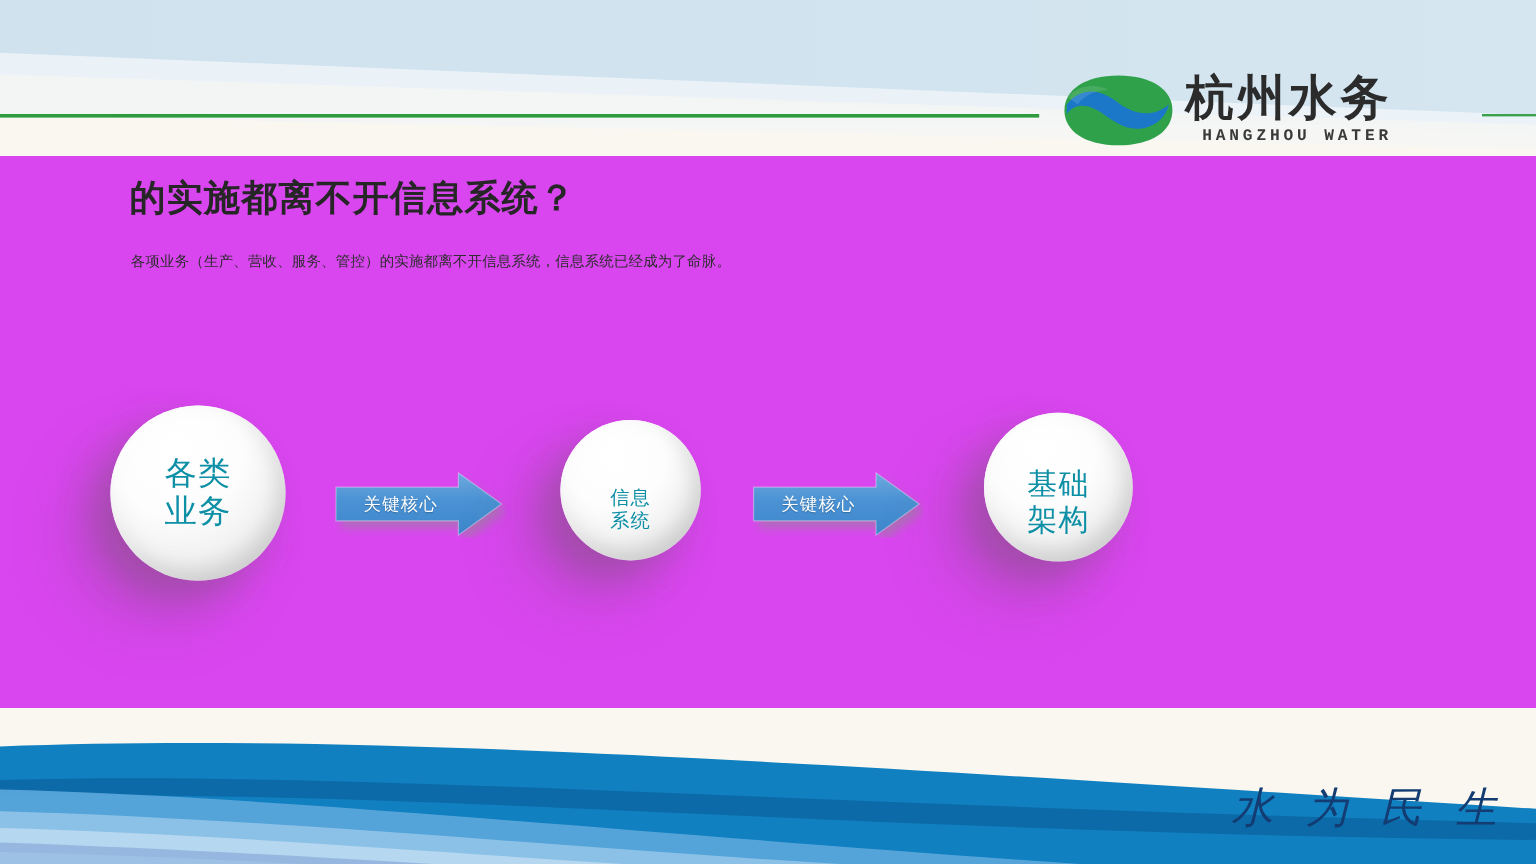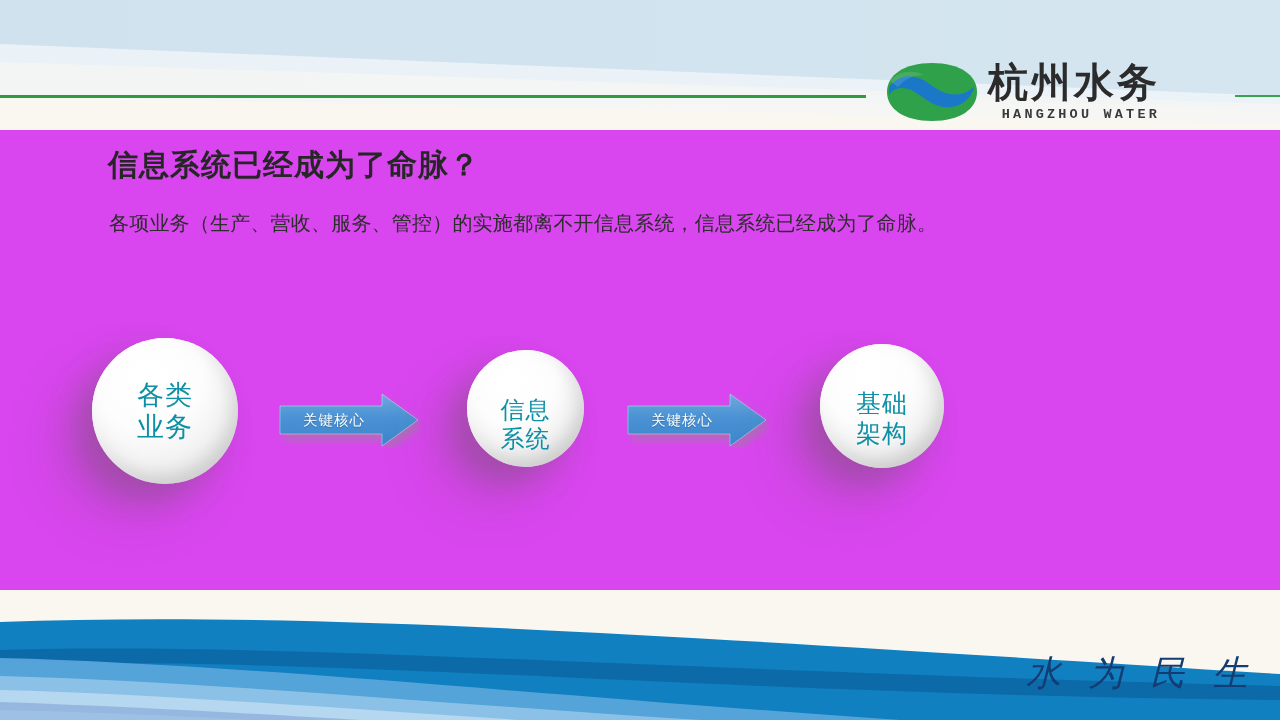--- a/index.html
+++ b/index.html
@@ -95,21 +95,21 @@
     font-weight: bold;
     color: #262626;
     letter-spacing: 1px;
     white-space: nowrap;
   }
   .page-subtitle {
     position: absolute;
     left: 109px;
     top: 210px;
     font-family: "DejaVu Sans", "Liberation Sans", sans-serif;
-    font-size: 20px;
+    font-size: 12px;
     color: #2d2d2d;
     letter-spacing: 0.2px;
     white-space: nowrap;
   }
 
   
   .diagram {
     position: absolute;
     left: 0;
     top: 300px;
@@ -134,21 +134,21 @@
   .node-label {
     font-family: "DejaVu Sans", "Liberation Sans", sans-serif;
     color: #0d8fa6;
     line-height: 1.18;
     letter-spacing: 1px;
     white-space: pre-line;
   }
   #node-0 { left: 92px;  top: 38px;  width: 146px; height: 146px; }
   #node-0 .node-label { font-size: 27px; }
   #node-1 { left: 467px; top: 50px;  width: 117px; height: 117px; }
-  #node-1 .node-label { font-size: 24px; margin-top: 32px; }
+  #node-1 .node-label { font-size: 16px; margin-top: 32px; }
   #node-2 { left: 820px; top: 44px;  width: 124px; height: 124px; }
   #node-2 .node-label { font-size: 25px; margin-top: 25px; }
 
   .arrow {
     position: absolute;
     width: 144px;
     height: 56px;
   }
   #arrow-0 { left: 278px; top: 92px; }
   #arrow-1 { left: 626px; top: 92px; }
@@ -228,21 +228,21 @@
                  C30 55 16 49 8 40 Z" fill="#ffffff" opacity="0.0"></path>
         <path d="M6 20 C14 10 28 8 40 14 C30 14 20 18 14 26 Z" fill="#ffffff" opacity="0.12"></path>
       </svg>
     </span>
     <span class="logo-text-wrap">
       <span class="logo-cn">杭州水务</span>
       <span class="logo-en">HANGZHOU WATER</span>
     </span>
   </div>
 
-  <div class="page-title">信息系统已经成为了命脉？</div>
+  <div class="page-title">的实施都离不开信息系统？</div>
   <div class="page-subtitle">各项业务（生产、营收、服务、管控）的实施都离不开信息系统，信息系统已经成为了命脉。</div>
 
   <div class="diagram">
 
     <div class="node" id="node-0">
       <span class="node-label">各类
 业务</span>
     </div>
 
     <div class="arrow" id="arrow-0">

